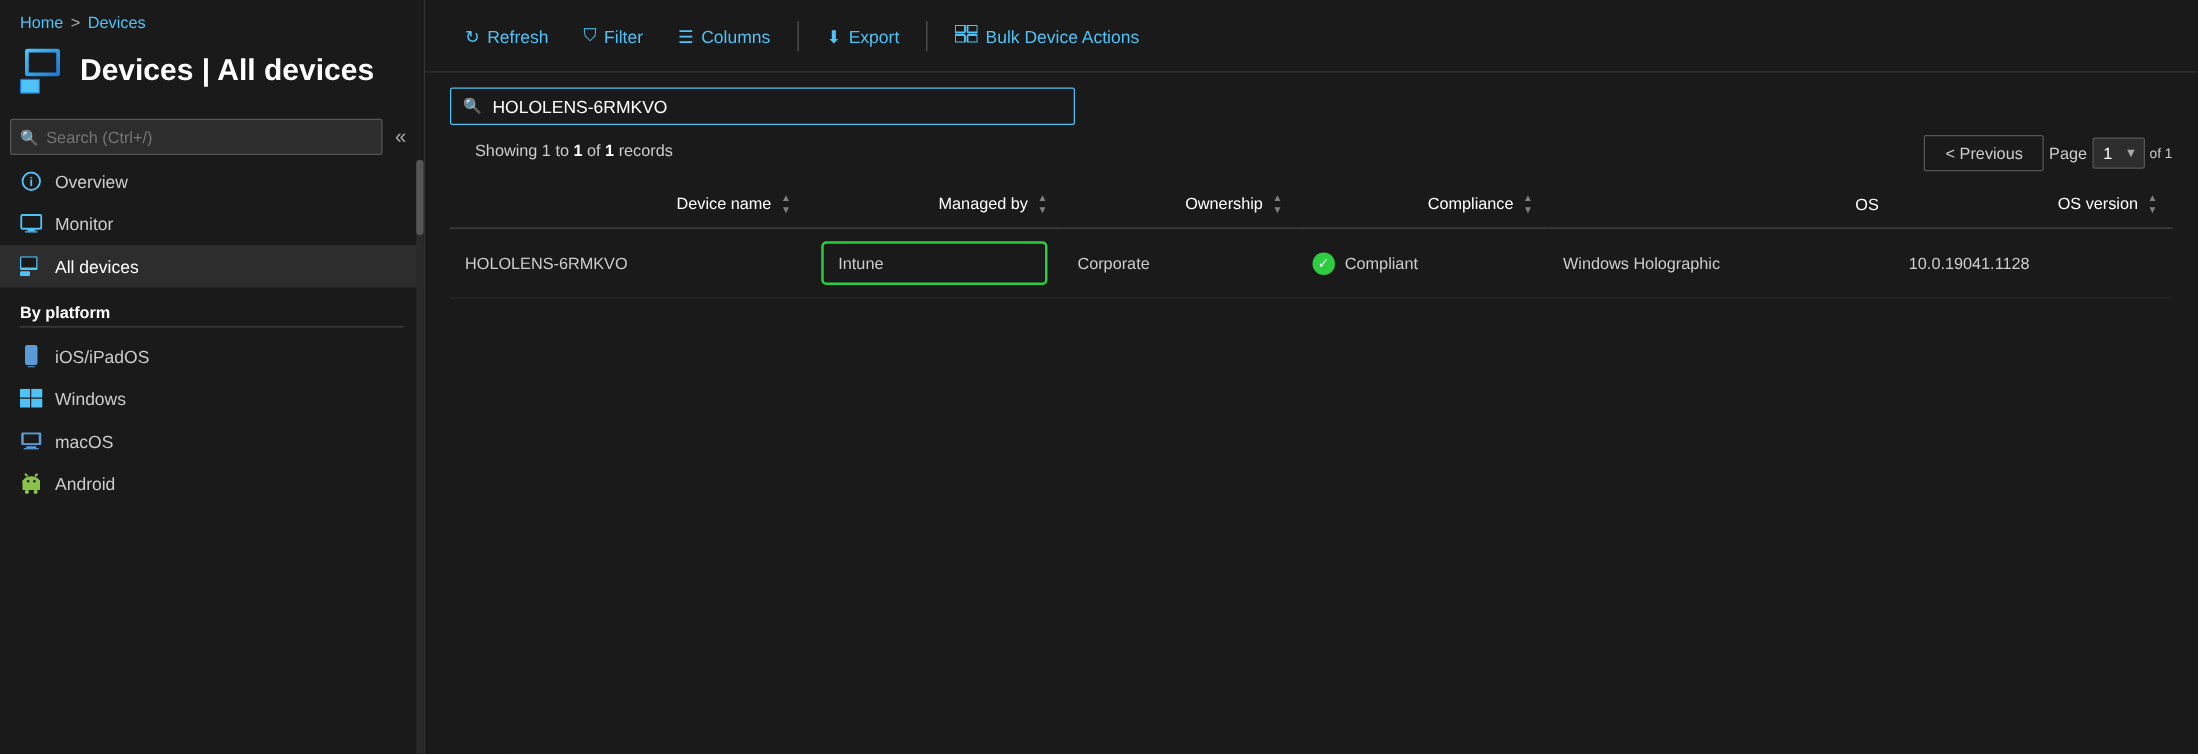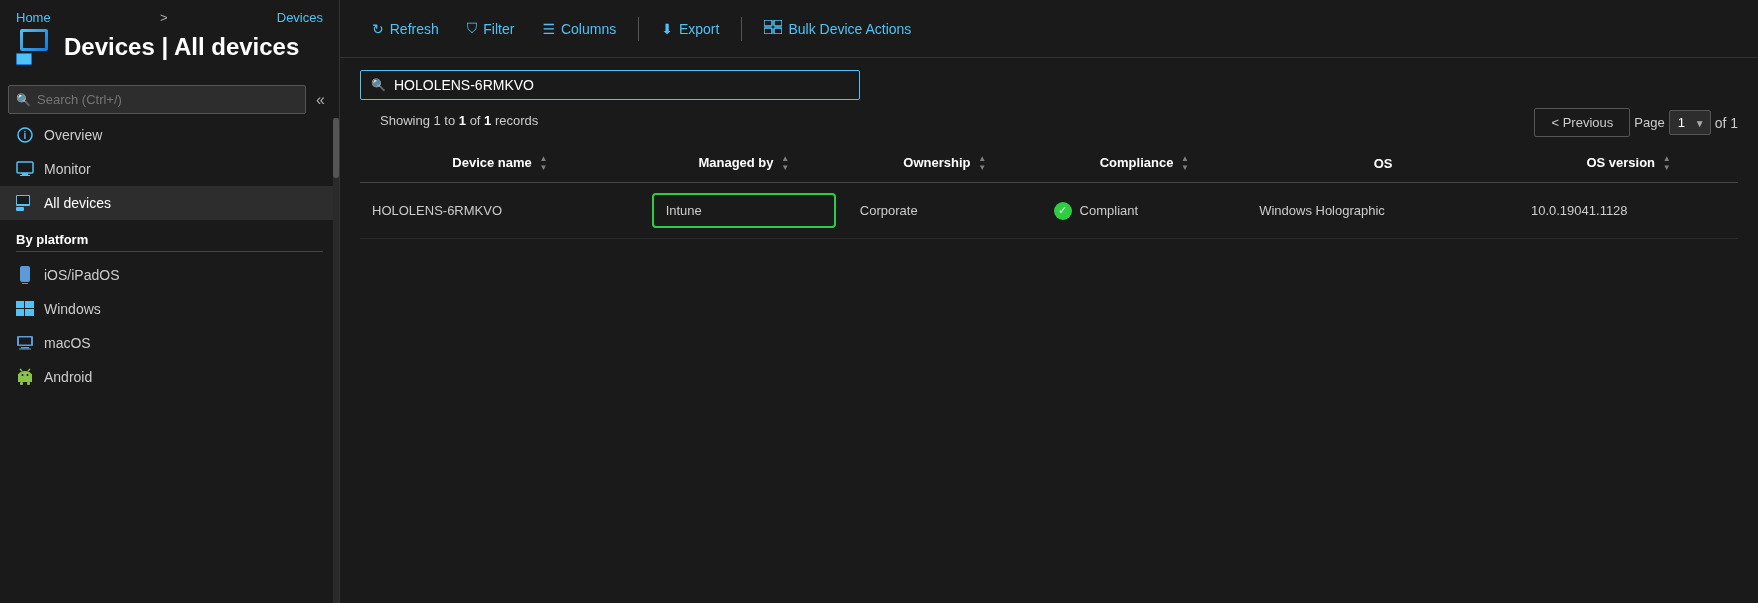--- a/index.html
+++ b/index.html
@@ -28,21 +28,21 @@
     .sidebar-header {
       padding: 10px 16px 8px 16px;
     }
 
     .breadcrumb {
       display: flex;
       align-items: center;
       gap: 6px;
       font-size: 13px;
       color: #4fc3f7;
-      justify-content: space-between;
+      margin-bottom: 10px;
     }
 
     .breadcrumb span {
       color: #4fc3f7;
     }
 
     .breadcrumb .separator {
       color: #aaa;
     }
 
@@ -285,44 +285,44 @@
       color: #fff;
       padding: 4px 24px 4px 8px;
       font-size: 13px;
       border-radius: 2px;
       cursor: pointer;
       appearance: none;
       -webkit-appearance: none;
     }
 
     .page-of-text {
-      font-size: 14px;
+      font-size: 11px;
       color: #ccc;
     }
 
     
     .table-container {
       flex: 1;
       overflow-y: auto;
       padding: 0 20px;
     }
 
     table {
       width: 100%;
       border-collapse: collapse;
     }
 
     thead tr {
       border-bottom: 1px solid #444;
     }
 
     th {
-      text-align: center;
+      text-align: right;
       padding: 10px 12px;
-      font-weight: 700;
+      font-weight: 400;
       color: #fff;
       font-size: 13px;
       white-space: nowrap;
     }
 
     th .sort-icons {
       display: inline-flex;
       flex-direction: column;
       margin-left: 4px;
       gap: 1px;

